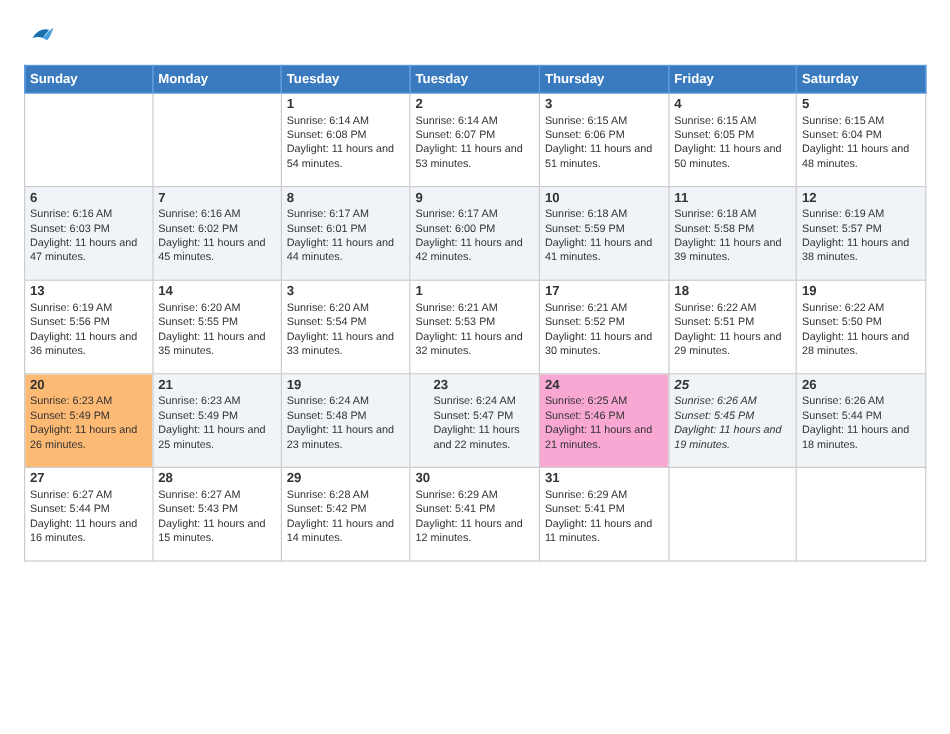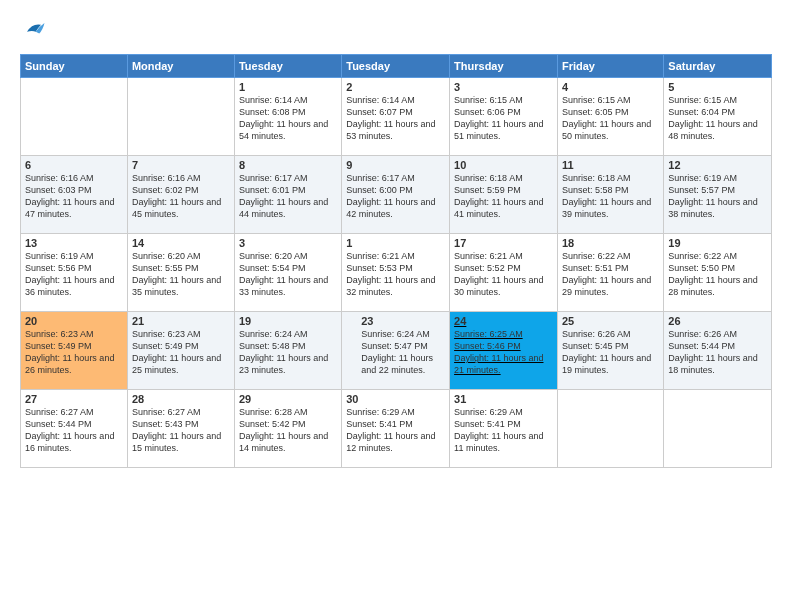--- a/index.html
+++ b/index.html
@@ -315,29 +315,29 @@
         </div>
       </td>
           <td style="background: rgb(240, 244, 248); padding-left: 19px;">
         <span class="day-num">23</span>
         <div class="day-info">
           Sunrise: 6:24 AM<br>
           Sunset: 5:47 PM<br>
           Daylight: 11 hours and 22 minutes.
         </div>
       </td>
-          <td style="background: #0ea5e9; text-decoration: underline;">
+          <td style="background: #f9a8d4;">
         <span class="day-num">24</span>
         <div class="day-info">
           Sunrise: 6:25 AM<br>
           Sunset: 5:46 PM<br>
           Daylight: 11 hours and 21 minutes.
         </div>
       </td>
-          <td style="background: rgb(240, 244, 248);">
+          <td style="background: rgb(240, 244, 248); font-style: italic;">
         <span class="day-num">25</span>
         <div class="day-info">
           Sunrise: 6:26 AM<br>
           Sunset: 5:45 PM<br>
           Daylight: 11 hours and 19 minutes.
         </div>
       </td>
           <td style="background: rgb(240, 244, 248); margin-top: 41px;">
         <span class="day-num">26</span>
         <div class="day-info">

